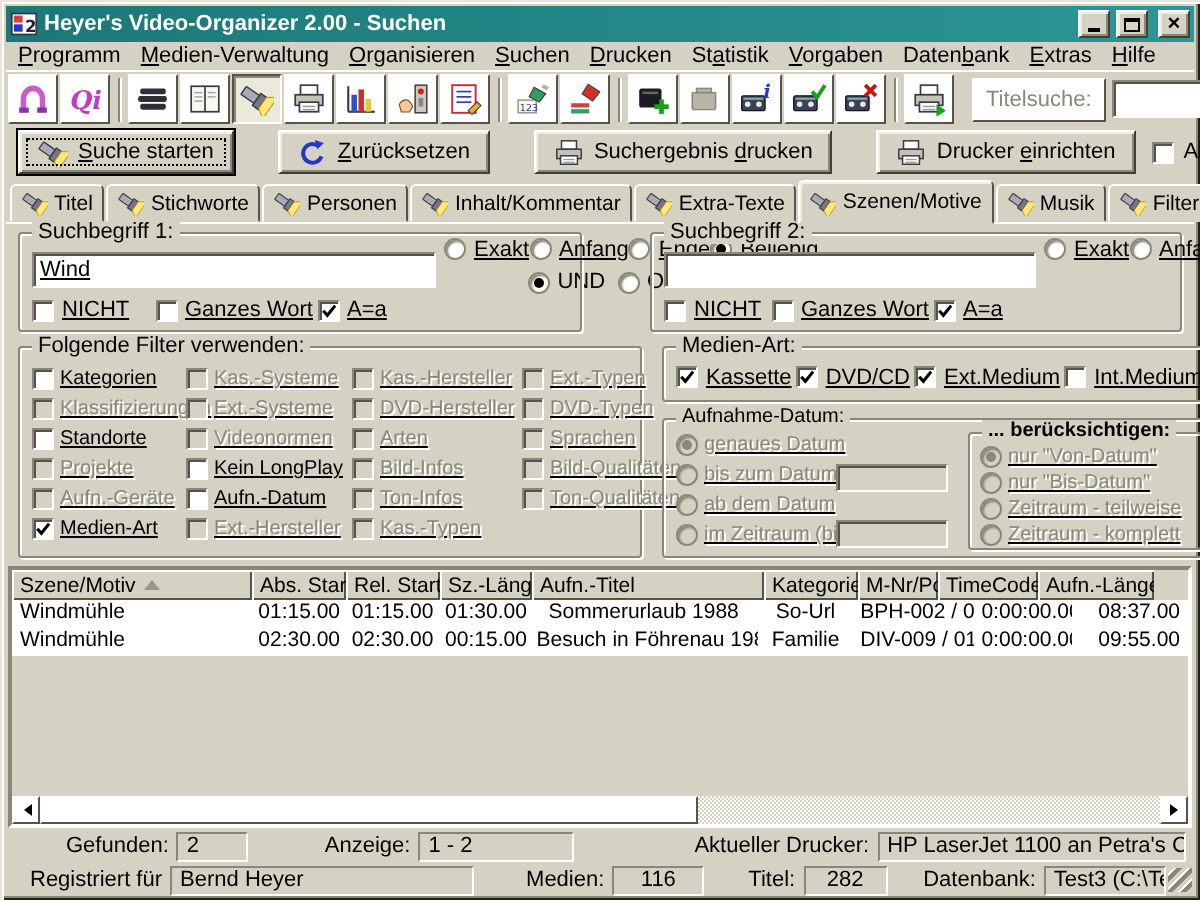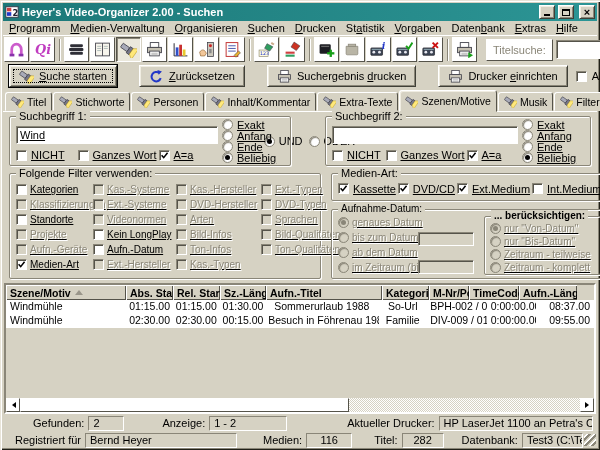--- a/index.html
+++ b/index.html
@@ -63,40 +63,40 @@
   
   .panel{flex:0 0 172px;height:172px;border-top:1px solid #fff;padding:4px 6px 0 6px;position:relative;z-index:1;}
   .rowA{display:flex;height:50px;margin-bottom:7px;}
   .group{position:relative;border:1px solid #8a8678;border-radius:2px;box-shadow:inset 1px 1px 0 #fff, 1px 1px 0 #fff;padding:8px 6px 3px 6px;text-decoration:underline;}
   .gcap{position:absolute;top:-7px;left:6px;background:#d6d2c3;padding:0 3px;white-space:nowrap;}
   .sgroup{width:282px;display:flex;gap:4px;}
   .sgroup .sleft{flex:1;display:flex;flex-direction:column;}
   .sinput{width:100%;height:18px;background:#fff;font:inherit;padding:0 3px;margin-top:1px;}
   .schecks{display:flex;align-items:center;margin-top:5px;gap:2px;}
   .schecks .ctrl-row{flex:1;}
-  .sradios{width:62px;display:flex;flex-direction:column;justify-content:space-between;margin-top:-6px;padding-bottom:1px;}
+  .sradios{width:62px;display:flex;justify-content:space-between;margin-top:-6px;padding-bottom:1px;}
   .sradios .ctrl-row{height:11px;}
   .connector{width:34px;display:flex;justify-content:center;gap:6px;padding-left:3px;}
   .rowB{display:flex;height:106px;}
   .filters-group{width:312px;}
   .fgrid{display:grid;grid-auto-flow:column;grid-template-rows:repeat(6,1fr);grid-template-columns:76px 82px 84px auto;height:90px;font-size:10px;column-gap:1px;}
   .fgrid .ctrl-row{gap:3px;}
   .rightcol{flex:1;margin-left:10px;display:flex;flex-direction:column;}
   .magroup{height:28px;display:flex;align-items:center;gap:2px;padding-top:6px;}
   .magroup .ctrl-row{flex:1;}
   .adgroup{margin-top:8px;flex:1;font-size:10px;padding-top:6px;display:flex;}
   .adleft{width:138px;position:relative;display:flex;flex-direction:column;justify-content:space-between;padding:1px 0 2px 0;}
   .adleft .ctrl-row{height:11px;gap:3px;}
   .dinput{position:absolute;right:2px;width:56px;height:14px;background:#d6d2c3;}
   .consider{flex:1;margin-left:8px;position:relative;border:1px solid #8a8678;border-radius:2px;box-shadow:inset 1px 1px 0 #fff,1px 1px 0 #fff;padding:6px 4px 2px 5px;display:flex;flex-direction:column;justify-content:space-between;}
   .consider .gcap{font-weight:bold;}
   .consider .ctrl-row{height:10px;gap:3px;}
   
   .tablewrap{flex:0 0 131px;height:131px;margin:0 1px;border:2px solid;border-color:#8a8678 #fff #fff #8a8678;background:#d6d2c3;display:flex;flex-direction:column;overflow:hidden;}
-  .thead{display:flex;height:15px;flex:0 0 15px;font-size:10.5px;font-weight:bold;}
+  .thead{display:flex;height:15px;flex:0 0 15px;font-size:10.5px;}
   .th{box-shadow:inset 1px 1px 0 #fff, inset -1px -1px 0 #55534a;background:#d6d2c3;display:flex;align-items:center;padding:0 4px;white-space:nowrap;overflow:hidden;gap:4px;}
   .sort-up{width:0;height:0;border:4px solid transparent;border-bottom:5px solid #9a968a;margin-top:-4px;}
   .trow{display:flex;height:14px;flex:0 0 14px;background:#fff;font-size:10.5px;}
   .td{padding:0 4px;white-space:nowrap;overflow:hidden;}
   .tfill{flex:1;}
   .hscroll{height:14px;flex:0 0 14px;display:flex;background:repeating-conic-gradient(#fff 0% 25%, #d6d2c3 0% 50%) 0 0/2px 2px;}
   .sbtn{width:14px;height:14px;flex:0 0 14px;display:flex;align-items:center;justify-content:center;}
   .sthumb{width:56%;height:14px;}
   .strack{flex:1;}
   

